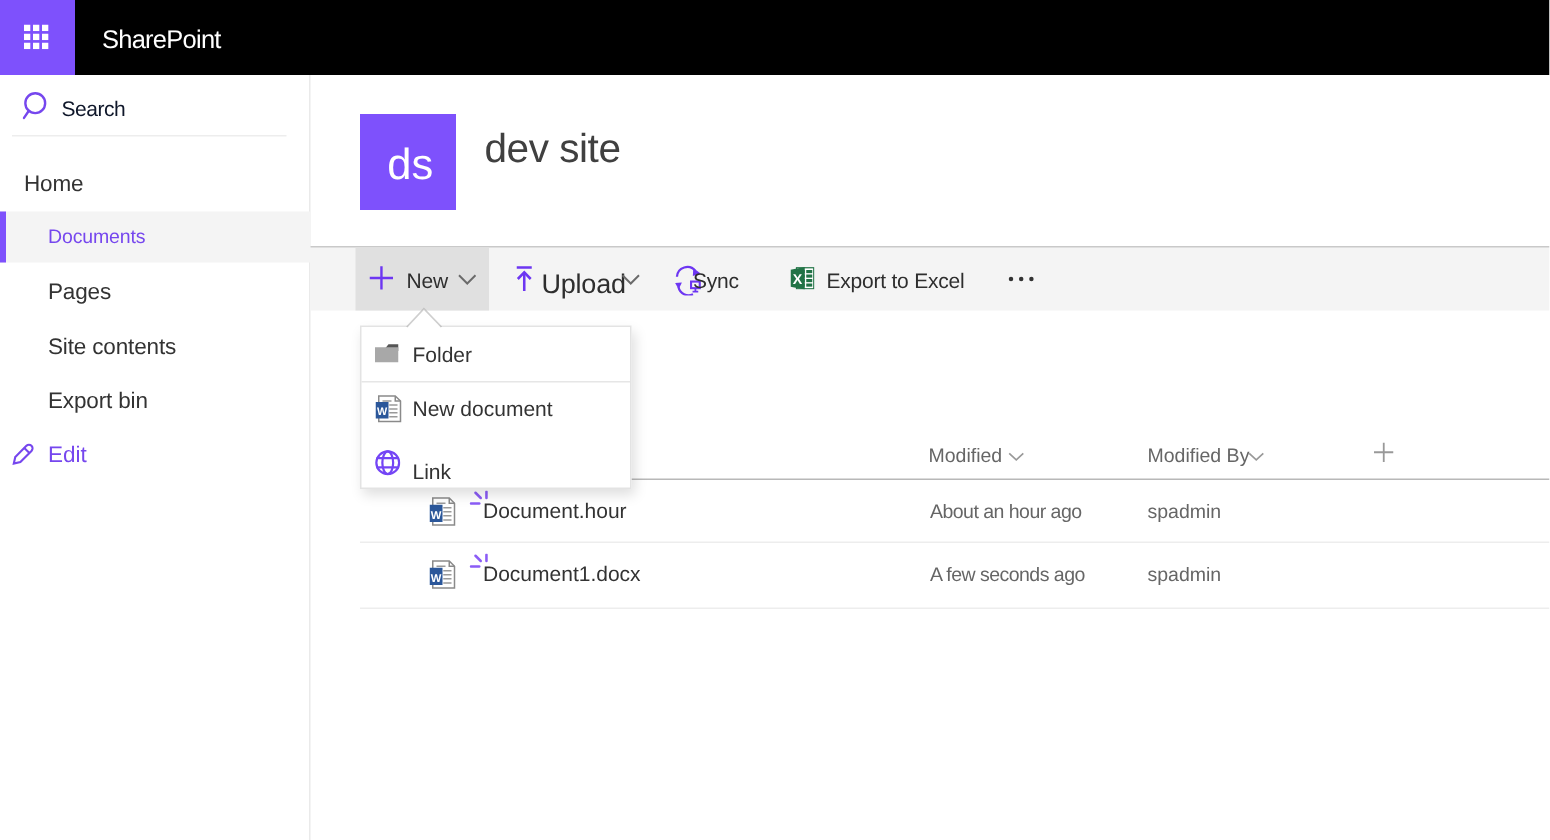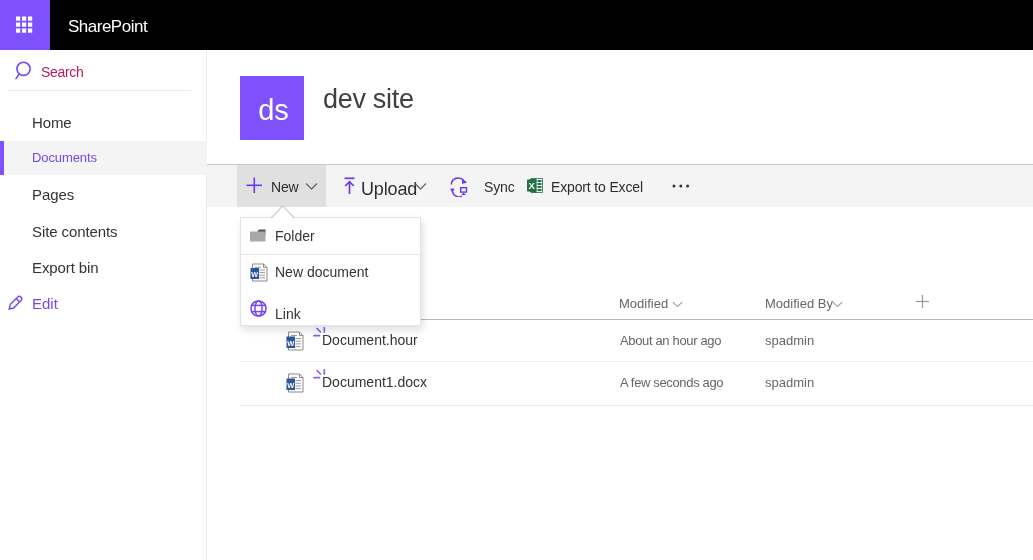--- a/index.html
+++ b/index.html
@@ -24,27 +24,27 @@
       <rect x="28" y="28.5" width="4.2" height="4.2"></rect>
   </g>
 </svg>
 <div class="abs" style="left:68px;top:17px;color:#fff;font-size:17px;letter-spacing:-0.5px">SharePoint</div>
 
 <div class="abs" style="left:0;top:50px;width:206px;height:510px;background:#fff;border-right:1px solid #eaeaea"></div>
 <svg class="abs" style="left:14px;top:61px" width="20" height="20" viewBox="0 0 20 20">
   <circle cx="9.5" cy="7.8" r="6.6" fill="none" stroke="#7647ee" stroke-width="1.6"></circle>
   <line x1="5" y1="13.2" x2="2" y2="17.6" stroke="#7647ee" stroke-width="1.6" stroke-linecap="round"></line>
 </svg>
-<div class="abs" style="left:41px;top:64px;font-size:14px;letter-spacing:-0.3px;color:#be185d">Search</div>
+<div class="abs" style="left:41px;top:64px;font-size:14px;letter-spacing:-0.3px;color:#0f172a">Search</div>
 <div class="abs" style="left:8px;top:90px;width:183px;height:1px;background:#ededed"></div>
 
 <div class="abs" style="left:0;top:141px;width:207px;height:34px;background:#f4f4f4"></div>
 <div class="abs" style="left:0;top:141px;width:4px;height:34px;background:#7e51fc"></div>
 
-<div class="abs" style="left:32px;top:114px;font-size:15px;letter-spacing:-0.1px;color:#333">Home</div>
+<div class="abs" style="left:16px;top:114px;font-size:15px;letter-spacing:-0.1px;color:#333">Home</div>
 <div class="abs" style="left:32px;top:150px;font-size:13px;letter-spacing:-0.1px;color:#7647ee">Documents</div>
 <div class="abs" style="left:32px;top:186px;font-size:15px;letter-spacing:-0.1px;color:#333">Pages</div>
 <div class="abs" style="left:32px;top:223px;font-size:15px;letter-spacing:-0.1px;color:#333">Site contents</div>
 <div class="abs" style="left:32px;top:259px;font-size:15px;letter-spacing:-0.1px;color:#333">Export bin</div>
 <svg class="abs" style="left:7px;top:294px" width="17" height="17" viewBox="0 0 17 17">
   <g fill="none" stroke="#7647ee" stroke-width="1.4">
     <path d="M3.2 10.6 L10.6 3.2 A2.4 2.4 0 0 1 14 6.6 L6.6 14 L2.2 15 Z"></path>
     <line x1="9.2" y1="4.6" x2="12.6" y2="8"></line>
   </g>
 </svg>
@@ -84,21 +84,21 @@
   <g stroke="#6d36f2" stroke-width="1.5" fill="none">
     <path d="M1.3 8.5 A 6.9 6.9 0 0 1 13.6 4.6"></path>
     <path d="M12 20.2 A 6.9 6.9 0 0 1 2.3 15.4"></path>
   </g>
   <polygon points="12.2,2.6 17.1,6.4 11.9,8" fill="#6d36f2"></polygon>
   <polygon points="0.1,12.7 4.6,12.4 2.4,16.8" fill="#6d36f2"></polygon>
   <rect x="10.7" y="11.7" width="5.8" height="4.4" fill="none" stroke="#6d36f2" stroke-width="1.4"></rect>
   <line x1="13.6" y1="16.4" x2="13.6" y2="18" stroke="#6d36f2" stroke-width="1.2"></line>
   <line x1="11.7" y1="18.4" x2="15.5" y2="18.4" stroke="#6d36f2" stroke-width="1.2"></line>
 </svg>
-<div class="abs" style="left:484px;top:179px;font-size:14px;letter-spacing:-0.15px;color:#2e2e2e">Sync</div>
+<div class="abs" style="left:462px;top:179px;font-size:14px;letter-spacing:-0.15px;color:#2e2e2e">Sync</div>
 
 <svg class="abs" style="left:527px;top:178px" width="16" height="15" viewBox="0 0 16 15">
   <rect x="4" y="0.5" width="11.5" height="14" fill="#fff" stroke="#217346" stroke-width="0.8"></rect>
   <g fill="#217346">
     <rect x="5.5" y="2" width="4" height="2.1"></rect>
       <rect x="10.5" y="2" width="4" height="2.1"></rect>
     <rect x="5.5" y="5" width="4" height="2.1"></rect>
       <rect x="10.5" y="5" width="4" height="2.1"></rect>
     <rect x="5.5" y="8" width="4" height="2.1"></rect>
       <rect x="10.5" y="8" width="4" height="2.1"></rect>

